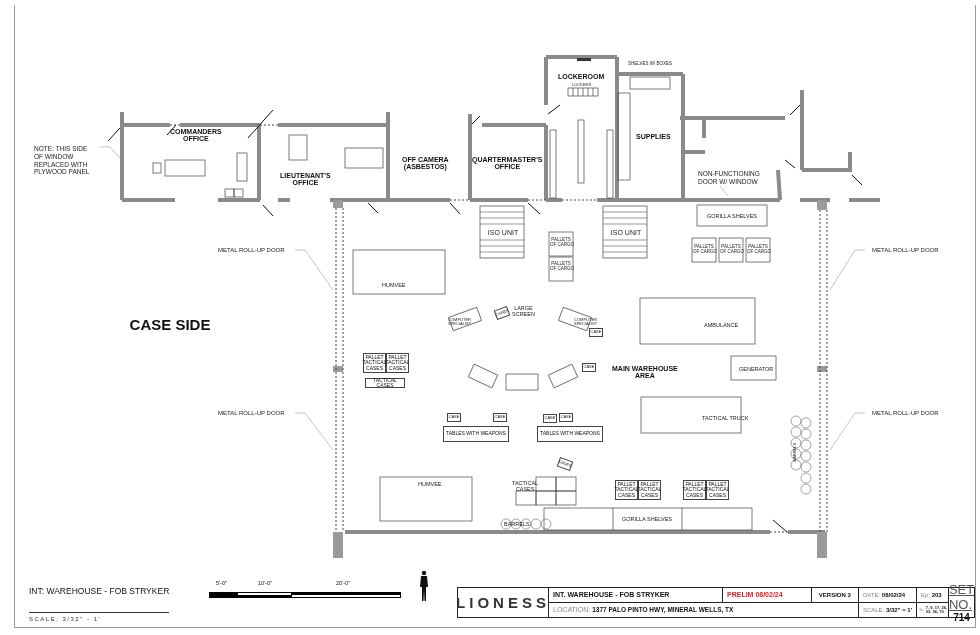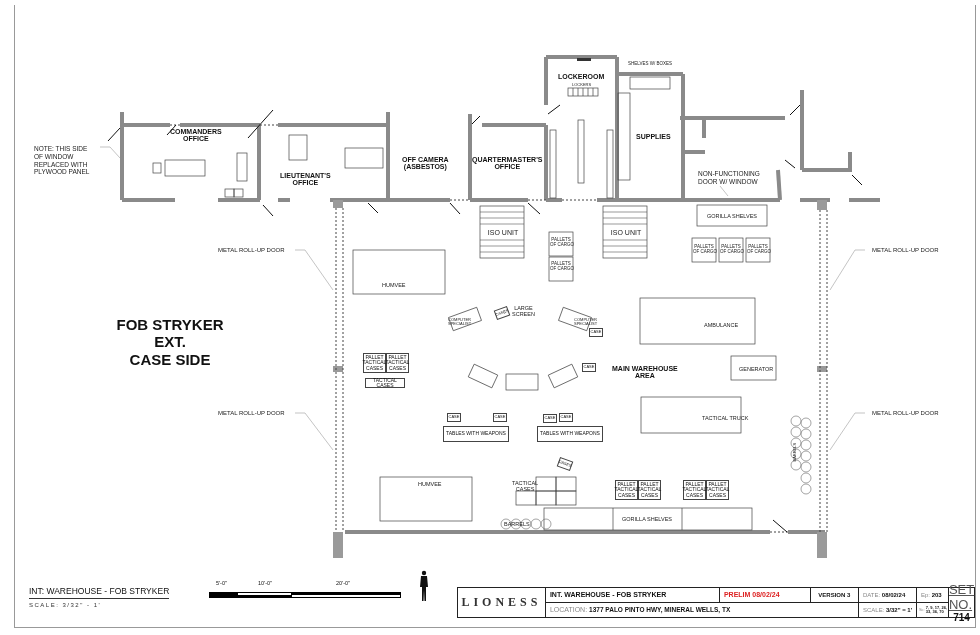--- a/index.html
+++ b/index.html
@@ -6,29 +6,29 @@
   body{width:980px;height:635px;position:relative;overflow:hidden;font-family:"Liberation Sans",sans-serif;color:#111;}
   .sheet{position:absolute;left:14px;top:5px;width:960px;height:622px;border:1px solid #999;border-top:none;border-right:1px solid #999;}
   .plan{position:absolute;left:0;top:0;width:980px;height:635px;}
   .lbl{position:absolute;font-weight:bold;text-align:center;line-height:1.05;white-space:nowrap;}
   .sm{position:absolute;font-size:5.5px;text-align:center;line-height:1.1;white-space:nowrap;color:#222;}
   .note{position:absolute;font-size:6.5px;line-height:1.2;color:#222;white-space:nowrap;}
   .box{position:absolute;border:0.8px solid #444;background:#fff;box-sizing:border-box;display:flex;align-items:center;justify-content:center;font-size:5px;text-align:center;line-height:1.1;}
   .big{position:absolute;font-weight:bold;font-size:15px;text-align:center;line-height:1.15;}
   
   .tb{position:absolute;left:457px;top:587px;width:518px;height:31px;border:1.5px solid #222;box-sizing:border-box;display:flex;font-size:7px;}
-  .tb .logo{width:90px;border-right:1px solid #222;display:flex;align-items:center;justify-content:center;font-size:12px;font-weight:bold;letter-spacing:4px;color:#333;font-family:Liberation Serif, serif;}
+  .tb .logo{width:90px;border-right:1px solid #222;display:flex;align-items:center;justify-content:center;font-size:15px;font-weight:bold;letter-spacing:4px;color:#333;}
   .tb .col{display:flex;flex-direction:column;}
   .tb .cell{border-right:1px solid #222;border-bottom:1px solid #222;display:flex;align-items:center;padding:0 4px;box-sizing:border-box;height:15px;white-space:nowrap;}
   .tb .cell.last{border-bottom:none;}
   .red{color:#d22;}
   .grey{color:#888;}
   .bold{font-weight:bold;}
   .left-title{position:absolute;left:29px;top:586px;font-size:8.5px;}
-  .left-title .t{border-bottom:1px solid #333;padding-bottom:2px;font-weight:normal;}
+  .left-title .t{border-bottom:1px solid #333;padding-bottom:16px;font-weight:normal;}
   .left-title .s{font-size:6px;letter-spacing:1.5px;margin-top:3px;color:#333;}
   .scalebar{position:absolute;left:208px;top:578px;width:200px;height:30px;}
 </style>
 </head>
 <body>
 
 <div class="sheet"></div>
 
 <svg class="plan" viewBox="0 0 980 635" xmlns="http://www.w3.org/2000/svg">
   <g stroke="#8a8a8a" stroke-width="4" fill="none">
@@ -215,21 +215,20 @@
     <circle cx="796" cy="454" r="5"></circle>
       <circle cx="806" cy="456" r="5"></circle>
     <circle cx="796" cy="465" r="5"></circle>
       <circle cx="806" cy="467" r="5"></circle>
     <circle cx="806" cy="478" r="5"></circle>
       <circle cx="806" cy="489" r="5"></circle>
   </g>
 </svg>
 
 <div class="big" style="left:100px;top:316px;width:140px;">
-  <div>FOB STRYKER EXT.</div>
   <div>CASE SIDE</div>
 </div>
 
 <div class="note" style="left:34px;top:145px;">
   <div>NOTE: THIS SIDE</div>
   <div>OF WINDOW</div>
   <div>REPLACED WITH</div>
   <div>PLYWOOD PANEL</div>
 </div>
 

